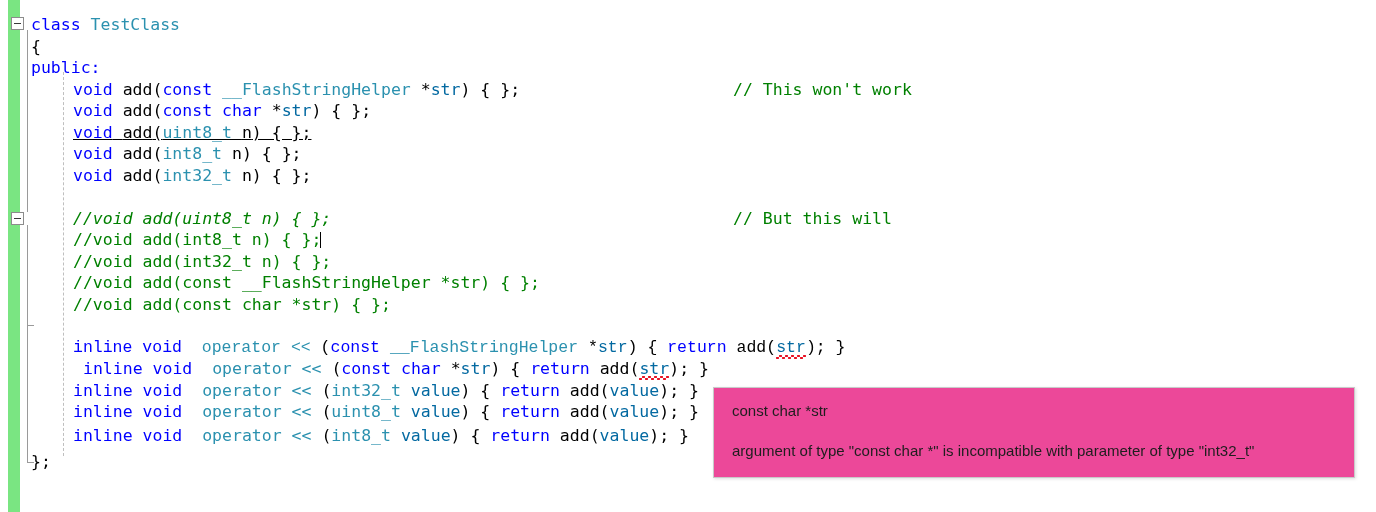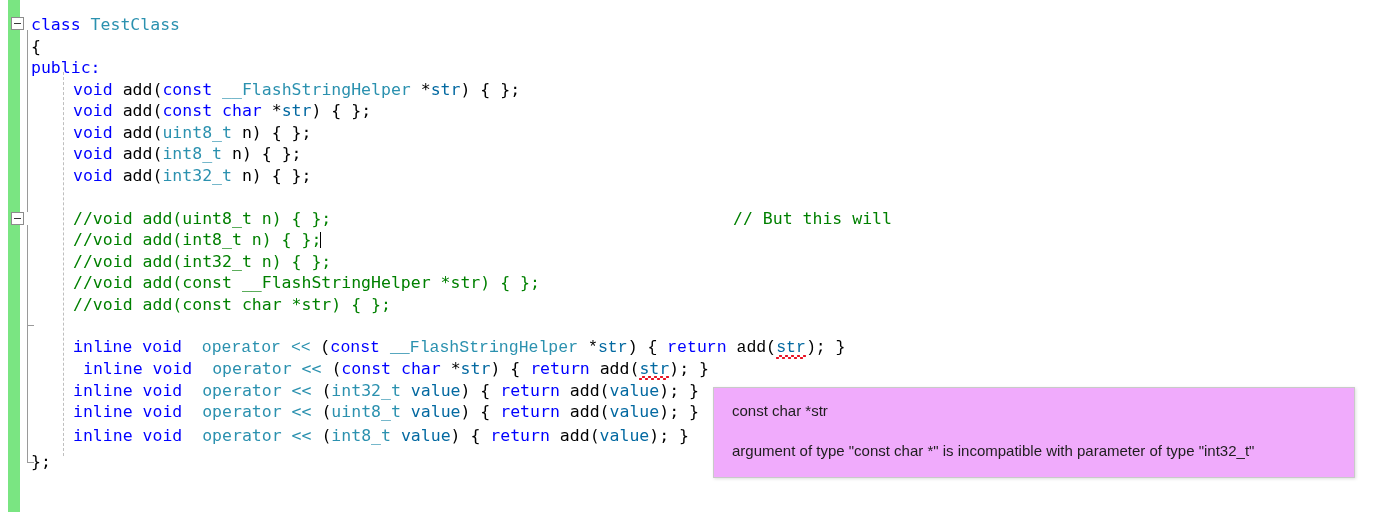--- a/index.html
+++ b/index.html
@@ -120,21 +120,21 @@
   }
 
   
   #tooltip {
     position: absolute;
     left: 713px;
     top: 387px;
     width: 642px;
     height: 91px;
     box-sizing: border-box;
-    background: #f0abfc;
+    background: #ec4899;
     border: 1px solid #c9c9c9;
     box-shadow: 1px 1px 3px rgba(0,0,0,0.13);
     font-family: "Liberation Sans", sans-serif;
     color: #1e1e1e;
     padding: 14px 18px;
   }
   .tip-sig {
     font-size: 15px;
     line-height: 18px;
     margin: 0 0 22px 0;
@@ -168,46 +168,47 @@
     <div class="line" style="left:31px; top:14px;"><span class="kw">class</span> <span class="typ">TestClass</span></div>
 
     <div class="line pln" style="left:31px; top:35.5px;">{</div>
 
     <div class="line" style="left:31px; top:57px;"><span class="kw">public:</span></div>
 
     <div class="line" style="left:73px; top:78.5px;"><span class="kw">void</span> <span class="pln">add</span>(<span class="kw">const</span> <span class="typ">__FlashStringHelper</span> *<span class="par">str</span>) { };</div>
 
     <div class="line" style="left:73px; top:100px;"><span class="kw">void</span> <span class="pln">add</span>(<span class="kw">const</span> <span class="kw">char</span> *<span class="par">str</span>) { };</div>
 
-    <div class="line" style="left:73px; top:121.5px;"><span class="kw">void</span> <span class="pln">add</span>(<span class="typ">uint8_t</span> <span class="pln">n</span>) { };</div>
+    <div class="line" style="left:73px; top:121.5px;text-decoration:underline;"><span class="kw">void</span> <span class="pln">add</span>(<span class="typ">uint8_t</span> <span class="pln">n</span>) { };</div>
 
     <div class="line" style="left:73px; top:143px;"><span class="kw">void</span> <span class="pln">add</span>(<span class="typ">int8_t</span> <span class="pln">n</span>) { };</div>
 
     <div class="line" style="left:73px; top:164.5px;"><span class="kw">void</span> <span class="pln">add</span>(<span class="typ">int32_t</span> <span class="pln">n</span>) { };</div>
 
-    <div class="line cmt" style="left:73px; top:207.5px;">//void add(uint8_t n) { };</div>
+    <div class="line cmt" style="left:73px; top:207.5px;font-style:italic;">//void add(uint8_t n) { };</div>
 
     <div class="line cmt" style="left:73px; top:229px;"><span>//void add(int8_t n) { };</span><span class="caret"></span></div>
 
     <div class="line cmt" style="left:73px; top:250.5px;">//void add(int32_t n) { };</div>
     <div class="line cmt" style="left:73px; top:272px;">//void add(const __FlashStringHelper *str) { };</div>
     <div class="line cmt" style="left:73px; top:293.5px;">//void add(const char *str) { };</div>
 
     <div class="line" style="left:73px; top:336.5px;font-family:Liberation Mono, monospace;"><span class="kw">inline</span> <span class="kw">void</span>  <span class="op">operator</span> <span class="op">&lt;&lt;</span> (<span class="kw">const</span> <span class="typ">__FlashStringHelper</span> *<span class="par">str</span>) { <span class="kw">return</span> <span class="pln">add</span>(<span class="par squiggle">str</span>); }</div>
 
     <div class="line" style="left:73px; top:358px;margin-left:10px;"><span class="kw">inline</span> <span class="kw">void</span>  <span class="op">operator</span> <span class="op">&lt;&lt;</span> (<span class="kw">const</span> <span class="kw">char</span> *<span class="par">str</span>) { <span class="kw">return</span> <span class="pln">add</span>(<span class="par squiggle">str</span>); }</div>
 
     <div class="line" style="left:73px; top:379.5px;"><span class="kw">inline</span> <span class="kw">void</span>  <span class="op">operator</span> <span class="op">&lt;&lt;</span> (<span class="typ">int32_t</span> <span class="par">value</span>) { <span class="kw">return</span> <span class="pln">add</span>(<span class="par">value</span>); }</div>
 
     <div class="line" style="left:73px; top:401px;"><span class="kw">inline</span> <span class="kw">void</span>  <span class="op">operator</span> <span class="op">&lt;&lt;</span> (<span class="typ">uint8_t</span> <span class="par">value</span>) { <span class="kw">return</span> <span class="pln">add</span>(<span class="par">value</span>); }</div>
 
     <div class="line" style="left:73px; top:425px;"><span class="kw">inline</span> <span class="kw">void</span>  <span class="op">operator</span> <span class="op">&lt;&lt;</span> (<span class="typ">int8_t</span> <span class="par">value</span>) { <span class="kw">return</span> <span class="pln">add</span>(<span class="par">value</span>); }</div>
 
     <div class="line pln" style="left:31px; top:451px;">};</div>
 
+    <div class="line cmt" style="left:733px; top:78.5px;">// This won't work</div>
     <div class="line cmt" style="left:733px; top:207.5px;">// But this will</div>
 
   </div>
 
   <div id="tooltip">
     <p class="tip-sig">const char *str</p>
     <p class="tip-msg">argument of type "const char *" is incompatible with parameter of type "int32_t"</p>
   </div>
 
 </div>

